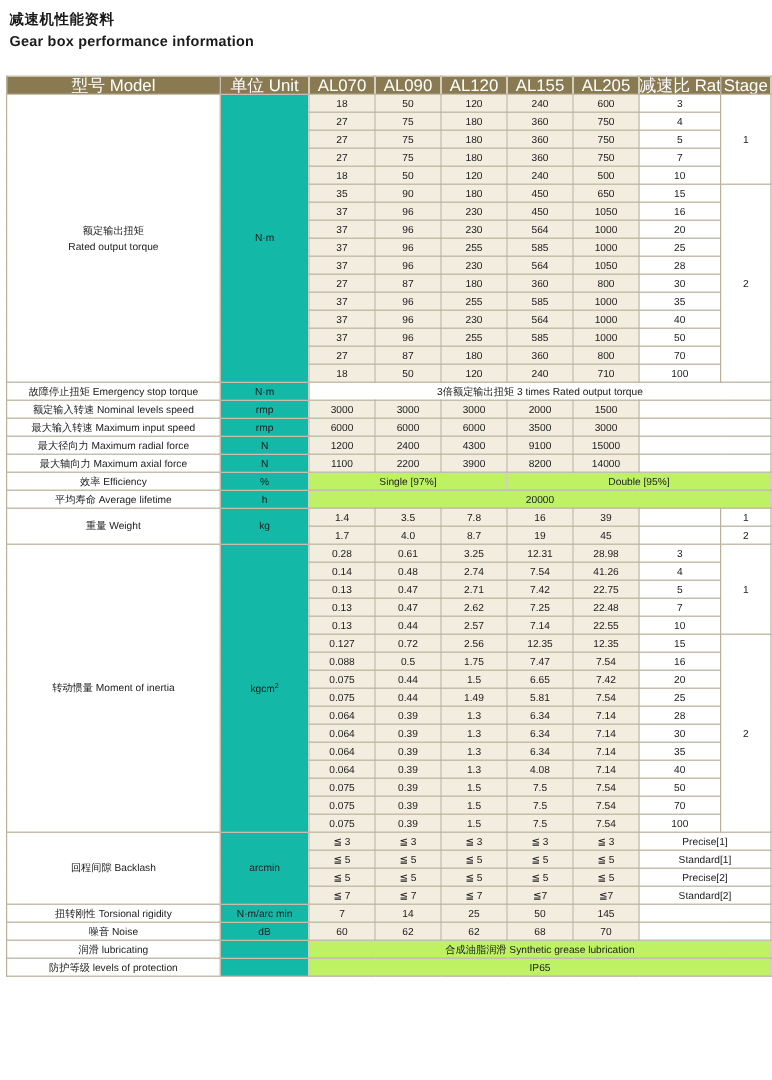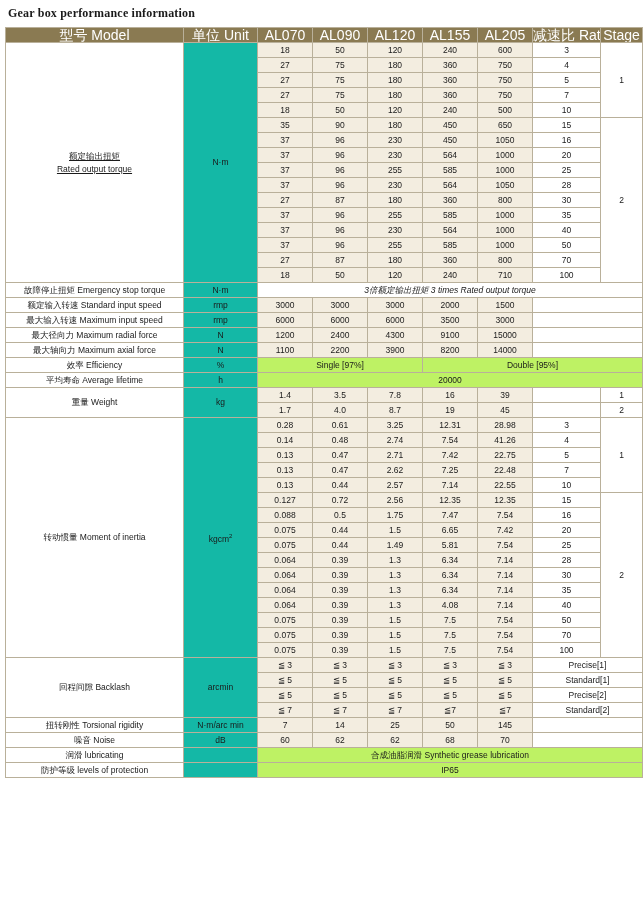--- a/index.html
+++ b/index.html
@@ -5,21 +5,21 @@
   html,body{margin:0;padding:0;}
   body{
     width:643px;height:900px;
     background:#ffffff;
     font-family:"Liberation Sans", sans-serif;
     color:#1a1a1a;
     overflow:hidden;
   }
   .page{position:relative;width:643px;height:900px;box-sizing:border-box;padding:6px 2px 0 2px;}
   .title-cn{font-size:12px;font-weight:bold;margin:2px 0 2px 6px;letter-spacing:0.5px;}
-  .title-en{font-size:12px;font-weight:bold;margin:0 0 6px 6px;letter-spacing:0.2px;font-family:Liberation Serif, serif;}
+  .title-en{font-size:12px;font-weight:bold;margin:0 0 22px 6px;letter-spacing:0.2px;}
 
   table.grid{
     border-collapse:collapse;
     width:637px;
     margin-left:3px;
     table-layout:fixed;
     font-size:8.5px;
   }
   table.grid td, table.grid th{
     border:1px solid #b9b09a;
@@ -45,30 +45,31 @@
     padding-left:6px;
     font-size:8.5px;
     background:#ffffff;
     white-space:normal;
     line-height:11px;
   }
   td.unit{background:#14b8a6;font-size:8.5px;}
   td.val{background:#f3ede0;}
   td.ratio{background:#ffffff;}
   td.stage{background:#ffffff;}
-  td.wide{background:#ffffff;font-style:italic;}
+  td.wide{background:#ffffff;}
   td.wideval{background:#bef264;}
-  .lbl-2line{line-height:10.5px;text-decoration:underline;}
+  .lbl-2line{line-height:10.5px;}
   .sup{font-size:6px;vertical-align:super;}
 </style>
 </head>
 <body>
 
 <div class="page">
 
+  <div class="title-cn">减速机性能资料</div>
   <div class="title-en">Gear box performance information</div>
 
   <table class="grid">
     <colgroup>
       <col style="width:178px">
       <col style="width:74px">
       <col style="width:55px">
       <col style="width:55px">
       <col style="width:55px">
       <col style="width:55px">
@@ -227,21 +228,21 @@
         <td class="ratio">100</td>
       </tr>
 
       <tr>
         <td class="lbl">故障停止扭矩 Emergency stop torque</td>
         <td class="unit">N·m</td>
         <td class="wide" colspan="7">3倍额定输出扭矩 3 times Rated output torque</td>
       </tr>
 
       <tr>
-        <td class="lbl">额定输入转速 Standard input speed</td>
+        <td class="lbl">额定输入转速 Nominal levels speed</td>
         <td class="unit">rmp</td>
         <td class="val">3000</td>
         <td class="val">3000</td>
         <td class="val">3000</td>
         <td class="val">2000</td>
         <td class="val">1500</td>
         <td class="wide" colspan="2"></td>
       </tr>
 
       <tr>

